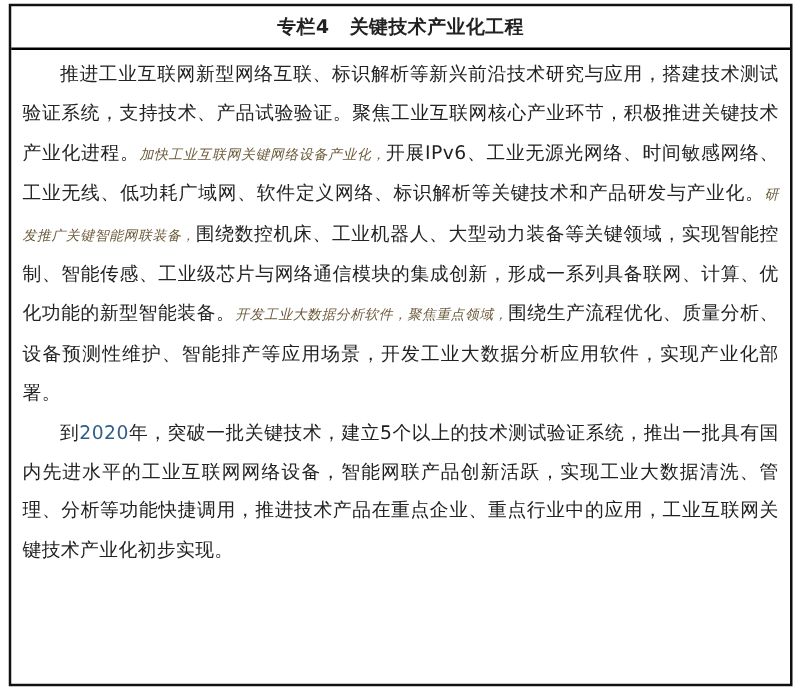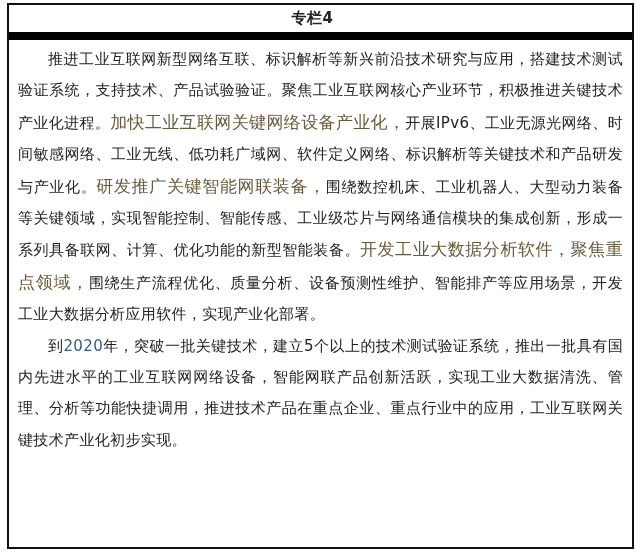--- a/index.html
+++ b/index.html
@@ -1,37 +1,38 @@
 <!DOCTYPE html>
 <html><head>
 <meta charset="utf-8">
 <style>
   html, body { margin: 0; padding: 0; background: #ffffff; }
   body { width: 642px; height: 557px; position: relative; overflow: hidden;
          font-family: "DejaVu Sans", "Liberation Sans", sans-serif; color: #1a1a1a; }
   .box { position: absolute; left: 7px; top: 3px; width: 627px; height: 546px;
          border: 2px solid #111; box-sizing: border-box; }
-  .title-row { height: 35px; border-bottom: 8px solid #000000; box-sizing: border-box;
+  .title-row { height: 35px; border-bottom: 2px solid #000000; box-sizing: border-box;
                display: flex; align-items: center; justify-content: center;
                font-size: 15px; font-weight: bold; letter-spacing: 0.5px; color: #222; }
   .title-row .gap { display: inline-block; width: 16px; }
   .body { padding: 4px 9px 0 9px; }
   .para { font-size: 15px; line-height: 31.4px; text-indent: 2em; margin: 0;
           text-align: justify; letter-spacing: 0.35px; color: #222; }
-  .hl { font-family: "DejaVu Serif", "Liberation Serif", serif; 
-        color: #6b5a3a; font-size: 17px; }
+  .hl { font-family: "DejaVu Serif", "Liberation Serif", serif; font-style: italic;
+        color: #6b5a3a; font-size: 11px; }
   .num { color: #2f5d8a; }
 </style>
 </head>
 <body>
 
 <div class="box">
   <div class="title-row">
     <span>专栏4</span>
     <span class="gap"></span>
+    <span>关键技术产业化工程</span>
   </div>
   <div class="body">
     <p class="para">
       <span>推进工业互联网新型网络互联、标识解析等新兴前沿技术研究与应用，搭建技术测试验证系统，支持技术、产品试验验证。聚焦工业互联网核心产业环节，积极推进关键技术产业化进程。</span><span class="hl">加快工业互联网关键网络设备产业化，</span><span>开展IPv6、工业无源光网络、时间敏感网络、工业无线、低功耗广域网、软件定义网络、标识解析等关键技术和产品研发与产业化。</span><span class="hl">研发推广关键智能网联装备，</span><span>围绕数控机床、工业机器人、大型动力装备等关键领域，实现智能控制、智能传感、工业级芯片与网络通信模块的集成创新，形成一系列具备联网、计算、优化功能的新型智能装备。</span><span class="hl">开发工业大数据分析软件，聚焦重点领域，</span><span>围绕生产流程优化、质量分析、设备预测性维护、智能排产等应用场景，开发工业大数据分析应用软件，实现产业化部署。</span>
     </p>
     <p class="para">
       <span>到</span><span class="num">2020</span><span>年，突破一批关键技术，建立5个以上的技术测试验证系统，推出一批具有国内先进水平的工业互联网网络设备，智能网联产品创新活跃，实现工业大数据清洗、管理、分析等功能快捷调用，推进技术产品在重点企业、重点行业中的应用，工业互联网关键技术产业化初步实现。</span>
     </p>
   </div>
 </div>

